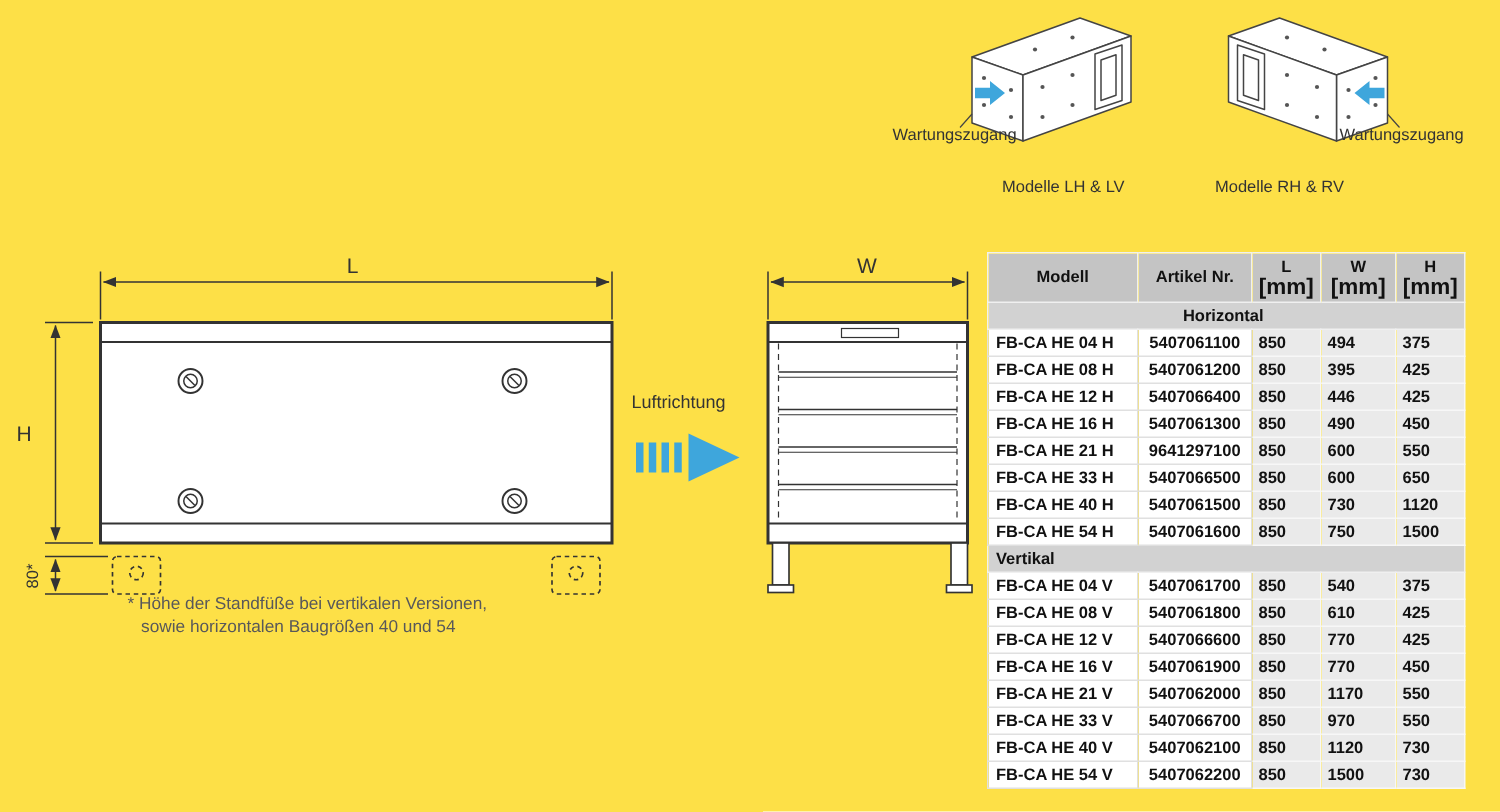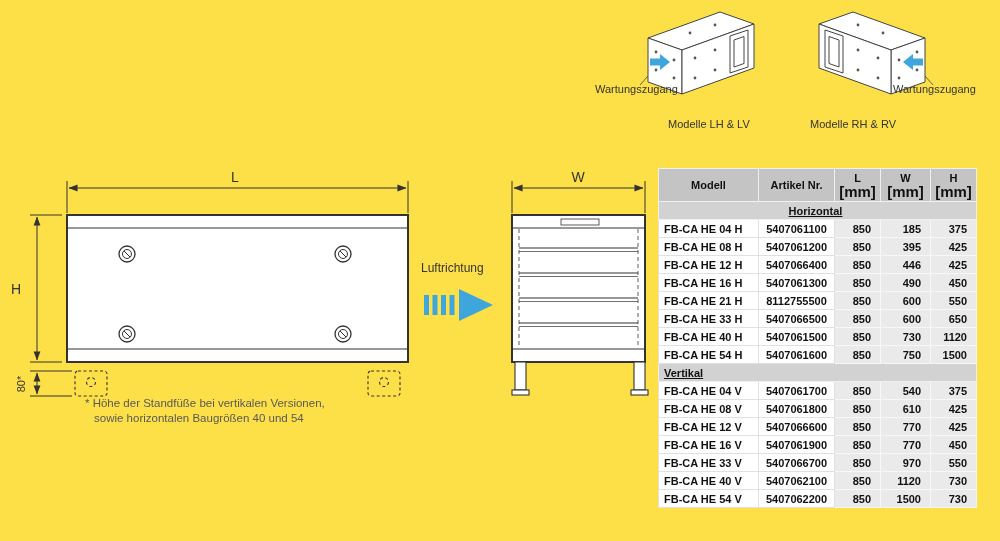--- a/index.html
+++ b/index.html
@@ -13,25 +13,25 @@
   .footnote .fn2{padding-left:9px;}
 
   
   table.spec{position:absolute;left:658px;top:168px;width:318px;border-collapse:collapse;
              font-size:11px;color:#111;table-layout:fixed;}
   table.spec th, table.spec td{border:1px solid #e0e0e0;font-weight:bold;height:17px;
              padding:0 4px;white-space:nowrap;overflow:hidden;}
   table.spec thead th{background:#c4c4c4;border-color:#f0f0f0;text-align:center;
              vertical-align:middle;height:32px;line-height:13px;}
   table.spec thead .unit{display:block;font-size:15px;}
-  table.spec tr.section td{background:#d2d2d2;border-color:#f0f0f0;text-align:left;padding-left:5px;text-decoration:underline;}
+  table.spec tr.section td{background:#d2d2d2;border-color:#f0f0f0;text-align:left;padding-left:5px;}
   table.spec tr.section.center td{text-align:center;padding-left:0;}
   table.spec td.c-model{text-align:left;padding-left:5px;background:#fff;}
   table.spec td.c-art{text-align:center;background:#fff;}
-  table.spec td.c-num{text-align:right;padding-right:9px;background:#eaeaea;border-color:#f7f7f7;}
+  table.spec td.c-num{text-align:left;padding-right:9px;background:#eaeaea;border-color:#f7f7f7;}
 </style>
 </head>
 <body>
 
 <div class="canvas">
 
   <svg style="left:580px;top:0;" width="420" height="145" viewBox="0 0 420 145">
 
     <g fill="#fff" stroke="#444" stroke-width="1" stroke-linejoin="round">
       <polygon points="68,38 140,12 174,24 102,50"></polygon>
@@ -220,21 +220,21 @@
       </tr>
     </thead>
     <tbody>
         <tr class="section center">
           <td colspan="5">Horizontal</td>
         </tr>
         <tr>
           <td class="c-model">FB-CA HE 04 H</td>
           <td class="c-art">5407061100</td>
           <td class="c-num">850</td>
-          <td class="c-num">185</td>
+          <td class="c-num">494</td>
           <td class="c-num">375</td>
         </tr>
         <tr>
           <td class="c-model">FB-CA HE 08 H</td>
           <td class="c-art">5407061200</td>
           <td class="c-num">850</td>
           <td class="c-num">395</td>
           <td class="c-num">425</td>
         </tr>
         <tr>
@@ -246,21 +246,21 @@
         </tr>
         <tr>
           <td class="c-model">FB-CA HE 16 H</td>
           <td class="c-art">5407061300</td>
           <td class="c-num">850</td>
           <td class="c-num">490</td>
           <td class="c-num">450</td>
         </tr>
         <tr>
           <td class="c-model">FB-CA HE 21 H</td>
-          <td class="c-art">8112755500</td>
+          <td class="c-art">9641297100</td>
           <td class="c-num">850</td>
           <td class="c-num">600</td>
           <td class="c-num">550</td>
         </tr>
         <tr>
           <td class="c-model">FB-CA HE 33 H</td>
           <td class="c-art">5407066500</td>
           <td class="c-num">850</td>
           <td class="c-num">600</td>
           <td class="c-num">650</td>
@@ -304,20 +304,27 @@
           <td class="c-num">425</td>
         </tr>
         <tr>
           <td class="c-model">FB-CA HE 16 V</td>
           <td class="c-art">5407061900</td>
           <td class="c-num">850</td>
           <td class="c-num">770</td>
           <td class="c-num">450</td>
         </tr>
         <tr>
+          <td class="c-model">FB-CA HE 21 V</td>
+          <td class="c-art">5407062000</td>
+          <td class="c-num">850</td>
+          <td class="c-num">1170</td>
+          <td class="c-num">550</td>
+        </tr>
+        <tr>
           <td class="c-model">FB-CA HE 33 V</td>
           <td class="c-art">5407066700</td>
           <td class="c-num">850</td>
           <td class="c-num">970</td>
           <td class="c-num">550</td>
         </tr>
         <tr>
           <td class="c-model">FB-CA HE 40 V</td>
           <td class="c-art">5407062100</td>
           <td class="c-num">850</td>

